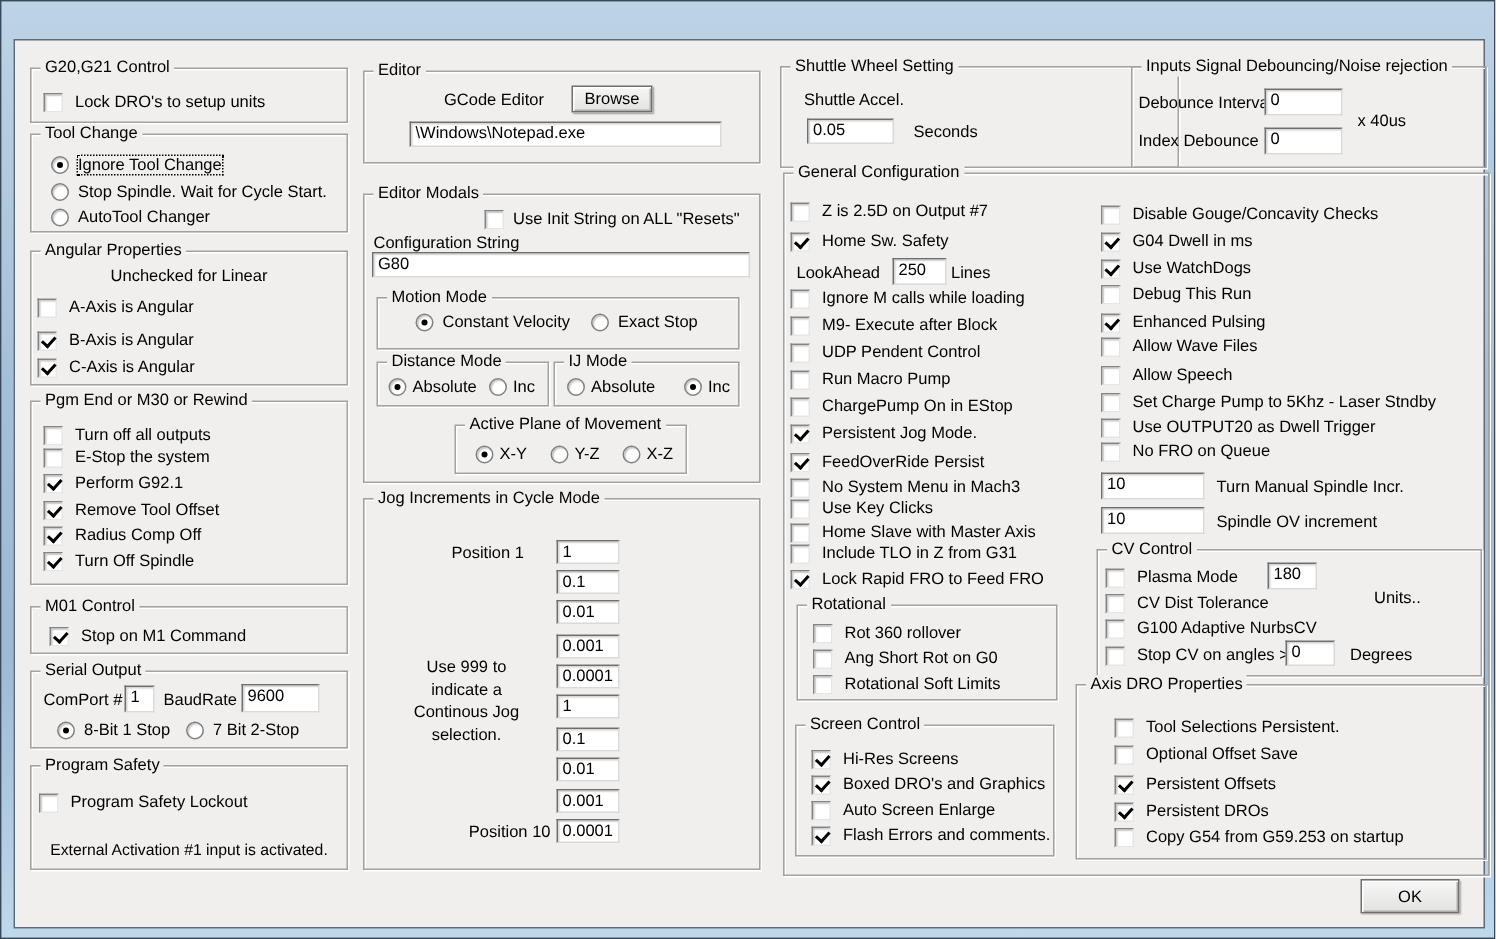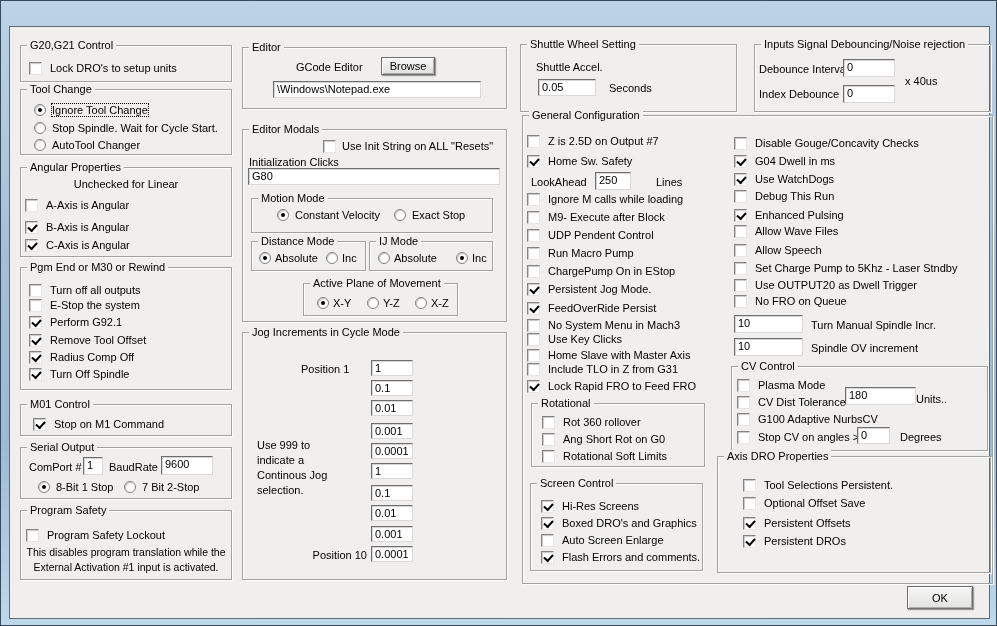--- a/index.html
+++ b/index.html
@@ -19,21 +19,21 @@
 .row{position:absolute;display:flex;align-items:center;gap:8px;white-space:nowrap;height:14px}
 .rrow{position:absolute;display:flex;align-items:center;gap:6px;white-space:nowrap;height:14px}
 .cb{width:13px;height:13px;flex:none;background:#fff;border:1px solid #7c7c7c;border-color:#848484 #e6e6e6 #e6e6e6 #848484;box-shadow:inset 1px 1px 1px rgba(0,0,0,.22);position:relative}
 .cb.checked::after{content:"";position:absolute;left:2px;top:2px;width:7px;height:4px;border-left:2px solid #000;border-bottom:2px solid #000;transform:rotate(-48deg)}
 .rb{width:12px;height:12px;flex:none;background:#fff;border:1px solid #808080;border-radius:50%;box-shadow:inset 1px 1px 1px rgba(0,0,0,.22);position:relative}
 .rb.selected::after{content:"";position:absolute;left:3px;top:3px;width:4px;height:4px;background:#000;border-radius:50%}
 .txt{position:absolute;white-space:nowrap}
 .field{position:absolute;background:#fff;border:1px solid #808080;border-color:#6e6e6e #d9d9d9 #d9d9d9 #6e6e6e;box-shadow:inset 1px 1px 1px rgba(0,0,0,.18);padding:1px 3px;line-height:13px;overflow:hidden;white-space:nowrap}
 .btn{position:absolute;display:flex;align-items:center;justify-content:center;background:linear-gradient(180deg,#f7f7f7,#e2e2e0);border:1px solid #6e6e6e;box-shadow:inset 1px 1px 0 #ffffff,inset -1px -1px 0 #adadad,1px 1px 1px rgba(0,0,0,.35);font-size:11px;cursor:default}
 .fr{outline:1px dotted #000}
-.note{position:absolute;line-height:15px}
+.note{position:absolute;text-align:center;line-height:15px}
 .small{font-size:10.5px}
 </style>
 </head>
 <body>
 
 <div class="win">
 
   <div class="client">
 
     <div class="group" style="left:10px;top:18px;width:212px;height:37px">
@@ -128,38 +128,37 @@
           <span>7 Bit 2-Stop</span>
         </div>
     </div>
 
     <div class="group" style="left:10px;top:483px;width:212px;height:70px">
       <span class="gt">Program Safety</span>
       <div class="row" style="left:5px;top:17px">
           <span class="cb"></span>
           <span>Program Safety Lockout</span>
         </div>
-      <div class="txt small" style="left:0;top:35px;width:100%;text-align:center">This disables program translation while the</div>
       <div class="txt small" style="left:0;top:50px;width:100%;text-align:center">External Activation #1 input is activated.</div>
     </div>
 
     <div class="group" style="left:232px;top:20px;width:265px;height:62px">
       <span class="gt">Editor</span>
       <div class="txt" style="left:53px;top:13px">GCode Editor</div>
       <div class="btn" style="left:138px;top:9px;width:54px;height:18px">Browse</div>
       <div class="field" style="left:30px;top:33px;width:208px;height:17px">\Windows\Notepad.exe</div>
     </div>
 
     <div class="group" style="left:232px;top:102px;width:265px;height:193px">
       <span class="gt">Editor Modals</span>
       <div class="row" style="left:80px;top:9px;gap:6px">
           <span class="cb"></span>
           <span>Use Init String on ALL  "Resets"</span>
         </div>
-      <div class="txt" style="left:6px;top:26px">Initialization Clicks</div>
+      <div class="txt" style="left:6px;top:26px">Configuration String</div>
       <div class="field" style="left:5px;top:38px;width:252px;height:17px">G80</div>
 
       <div class="group" style="left:8px;top:68px;width:242px;height:35px">
         <span class="gt">Motion Mode</span>
         <div class="rrow" style="left:25px;top:9px">
             <span class="rb selected"></span>
             <span>Constant Velocity</span>
           </div>
         <div class="rrow" style="left:142px;top:9px">
             <span class="rb"></span>
@@ -223,21 +222,21 @@
       <div class="field" style="left:128px;top:213px;width:42px;height:16px">0.0001</div>
       <div class="note" style="left:14px;top:105px;width:108px">
         <div>Use 999 to</div>
         <div>indicate a</div>
         <div>Continous Jog</div>
         <div>selection.</div>
       </div>
       <div class="txt" style="left:50px;top:216px;width:74px;text-align:right">Position 10</div>
     </div>
 
-    <div class="group" style="left:510px;top:17px;width:217px;height:68px">
+    <div class="group" style="left:510px;top:17px;width:266px;height:68px">
       <span class="gt">Shuttle Wheel Setting</span>
       <div class="txt" style="left:15px;top:16px">Shuttle Accel.</div>
       <div class="field" style="left:17px;top:34px;width:58px;height:17px">0.05</div>
       <div class="txt" style="left:88px;top:37px">Seconds</div>
     </div>
 
     <div class="group" style="left:744px;top:17px;width:237px;height:68px">
       <span class="gt">Inputs Signal Debouncing/Noise rejection</span>
       <div class="txt" style="left:4px;top:18px">Debounce Interval:</div>
       <div class="field" style="left:88px;top:14px;width:52px;height:18px">0</div>
@@ -253,21 +252,21 @@
           <span class="cb"></span>
           <span>Z is 2.5D on Output #7</span>
         </div>
       <div class="row" style="left:4px;top:38px">
           <span class="cb checked"></span>
           <span>Home Sw. Safety</span>
         </div>
 
       <div class="txt" style="left:8px;top:60px">LookAhead</div>
       <div class="field" style="left:72px;top:56px;width:36px;height:18px">250</div>
-      <div class="txt" style="left:133px;top:60px">Lines</div>
+      <div class="txt" style="left:111px;top:60px">Lines</div>
 
       <div class="row" style="left:4px;top:76px">
           <span class="cb"></span>
           <span>Ignore M calls while loading</span>
         </div>
       <div class="row" style="left:4px;top:94px">
           <span class="cb"></span>
           <span>M9- Execute after Block</span>
         </div>
       <div class="row" style="left:4px;top:112px">
@@ -396,21 +395,21 @@
       <div class="group" style="left:208px;top:250px;width:257px;height:85px">
         <span class="gt">CV Control</span>
         <div class="row" style="left:5px;top:11px">
             <span class="cb"></span>
             <span>Plasma Mode</span>
           </div>
         <div class="row" style="left:5px;top:28px">
             <span class="cb"></span>
             <span>CV Dist Tolerance</span>
           </div>
-        <div class="field" style="left:113px;top:20px;width:71px;height:18px">180</div>
+        <div class="field" style="left:113px;top:8px;width:33px;height:18px">180</div>
         <div class="txt" style="left:184px;top:26px">Units..</div>
         <div class="row" style="left:5px;top:45px">
             <span class="cb"></span>
             <span>G100 Adaptive NurbsCV</span>
           </div>
         <div class="row" style="left:5px;top:63px">
             <span class="cb"></span>
             <span>Stop CV on angles &gt;</span>
           </div>
         <div class="field" style="left:125px;top:60px;width:33px;height:17px">0</div>
@@ -428,18 +427,22 @@
             <span>Optional Offset Save</span>
           </div>
         <div class="row" style="left:25px;top:59px">
             <span class="cb checked"></span>
             <span>Persistent Offsets</span>
           </div>
         <div class="row" style="left:25px;top:77px">
             <span class="cb checked"></span>
             <span>Persistent DROs</span>
           </div>
+        <div class="row" style="left:25px;top:94px">
+            <span class="cb"></span>
+            <span>Copy G54 from G59.253 on startup</span>
+          </div>
       </div>
     </div>
 
     <div class="btn" style="left:897px;top:559px;width:66px;height:23px">OK</div>
   </div>
 </div>
 
 </body></html>

